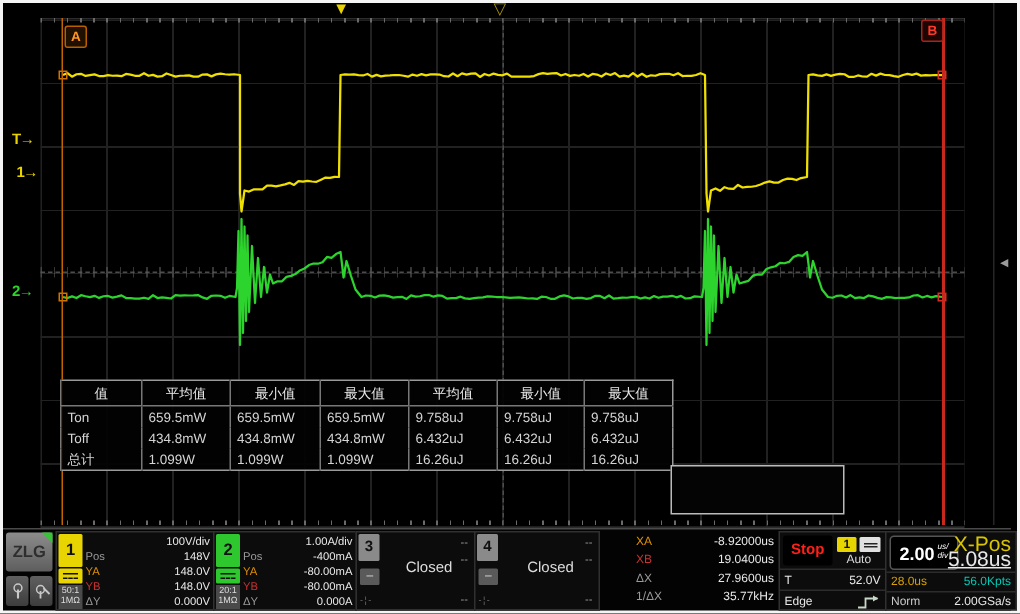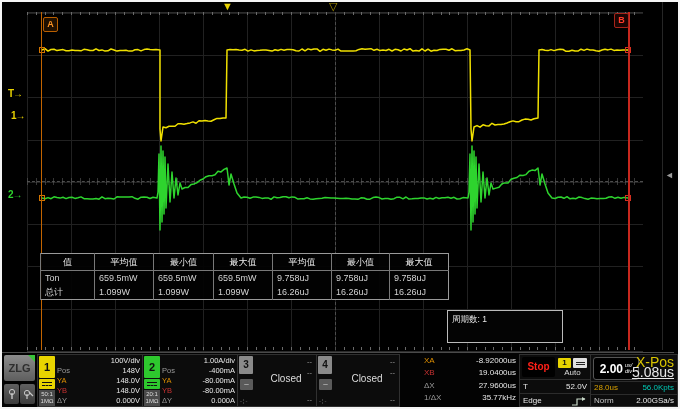--- a/index.html
+++ b/index.html
@@ -193,33 +193,41 @@
           <tr>
             <td>Ton</td>
             <td>659.5mW</td>
             <td>659.5mW</td>
             <td>659.5mW</td>
             <td>9.758uJ</td>
             <td>9.758uJ</td>
             <td>9.758uJ</td>
           </tr>
           <tr>
+            <td>Toff</td>
+            <td>434.8mW</td>
+            <td>434.8mW</td>
+            <td>434.8mW</td>
+            <td>6.432uJ</td>
+            <td>6.432uJ</td>
+            <td>6.432uJ</td>
+          </tr>
+          <tr>
             <td>总计</td>
             <td>1.099W</td>
             <td>1.099W</td>
             <td>1.099W</td>
             <td>16.26uJ</td>
             <td>16.26uJ</td>
             <td>16.26uJ</td>
           </tr>
         </tbody>
     </table>
 
     <div class="annot">
-      <div>周期数: 1</div>
     </div>
   </div>
 
   <div class="statusbar">
 
     <div class="zlg-logo">
       <span>ZLG</span>
       <i class="zlg-corner"></i>
     </div>
     <div class="touchbtn tb1">

